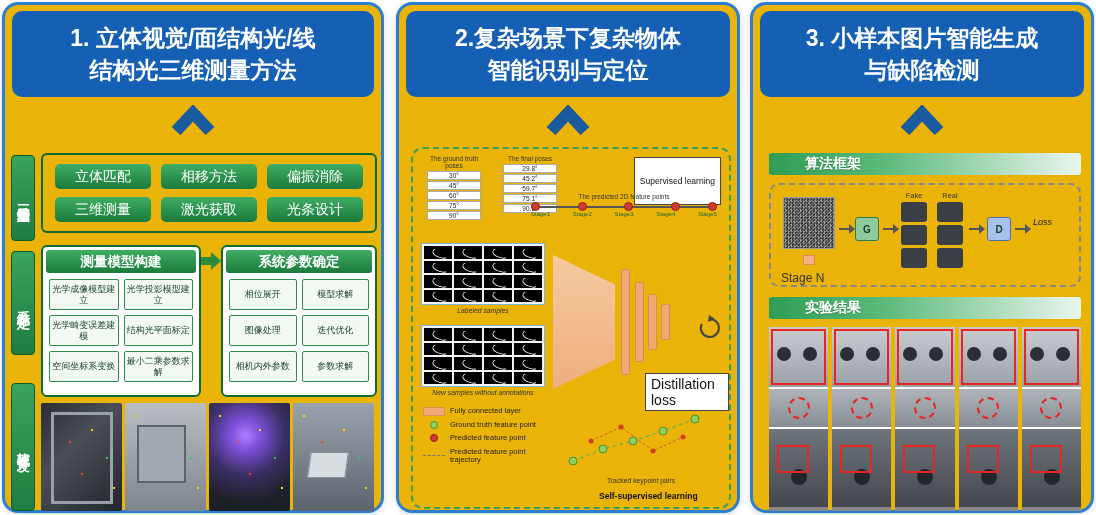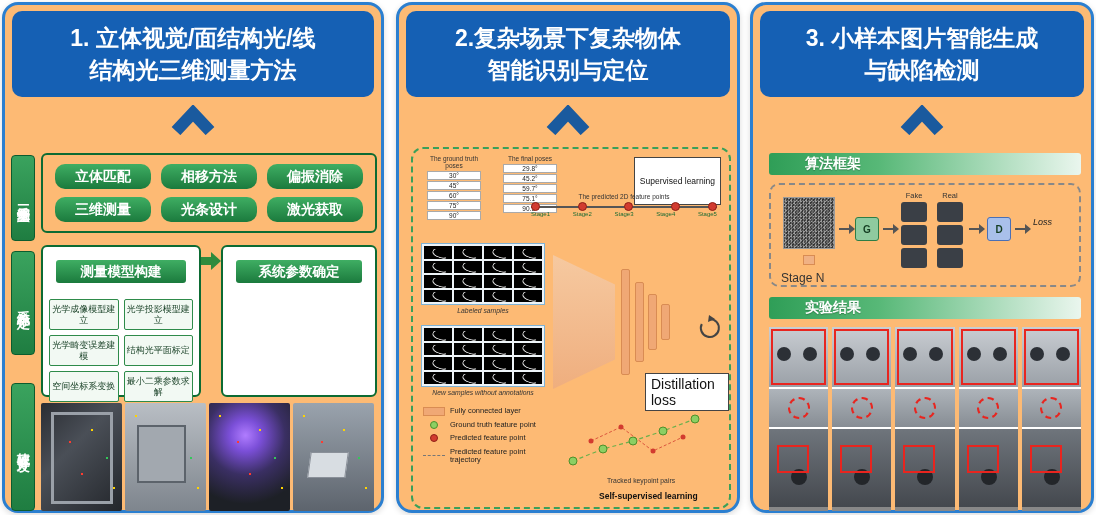--- a/index.html
+++ b/index.html
@@ -1,32 +1,32 @@
 <!DOCTYPE html>
 <html><head>
 <meta charset="utf-8">
 <style>
   *{margin:0;padding:0;box-sizing:border-box}
   body{font-family:"Liberation Sans","DejaVu Sans",sans-serif;background:#fff}
   .stage{position:relative;width:1096px;height:515px;background:#fff;overflow:hidden}
-  .panel{position:absolute;top:2px;height:511px;background:#fdba74;border:3px solid #2b7fd0;border-radius:16px;box-shadow:0 2px 6px rgba(0,0,0,.15)}
+  .panel{position:absolute;top:2px;height:511px;background:#eab308;border:3px solid #2b7fd0;border-radius:16px;box-shadow:0 2px 6px rgba(0,0,0,.15)}
   .panel1{left:2px;width:382px}
   .panel2{left:396px;width:344px}
   .panel3{left:750px;width:344px}
   .phead{position:absolute;left:7px;right:7px;top:6px;height:86px;background:#1560b4;border-radius:10px;color:#fff;font-weight:bold;font-size:23px;display:flex;flex-direction:column;align-items:center;justify-content:center;line-height:1.4;text-align:center}
   .chev{position:absolute;top:100px;left:50%;transform:translateX(-50%)}
 
   
   .side-tab{position:absolute;left:6px;width:24px;background:linear-gradient(#3aa35e,#1f7d41);border:1px solid #0c5c2e;border-radius:4px;color:#fff;writing-mode:vertical-rl;font-size:13px;font-weight:bold;display:flex;align-items:center;justify-content:center;letter-spacing:2px}
   .tab1{top:150px;height:86px}.tab2{top:246px;height:104px}.tab3{top:378px;height:128px}
   .methods{position:absolute;left:36px;top:148px;width:336px;height:80px;border:2px solid #0c6b33;border-radius:6px;display:grid;grid-template-columns:repeat(3,1fr);gap:8px 10px;padding:9px 12px}
-  .gbtn{background:linear-gradient(#3fae63,#1b7a3d);border-radius:10px;color:#fff;font-size:14px;font-weight:bold;display:flex;align-items:center;justify-content:center}
+  .gbtn{background:linear-gradient(#3fae63,#1b7a3d);border-radius:5px;color:#fff;font-size:14px;font-weight:normal;display:flex;align-items:center;justify-content:center}
   .mbox{position:absolute;top:240px;height:152px;border:2px solid #0c6b33;border-radius:6px;background:#fff}
   .mbox-l{left:36px;width:160px}.mbox-r{left:216px;width:156px}
-  .mtitle{height:23px;background:linear-gradient(#3fae63,#1b7a3d);color:#fff;font-size:13.5px;font-weight:bold;display:flex;align-items:center;justify-content:center;border-radius:3px;margin:13px}
+  .mtitle{height:23px;background:linear-gradient(#3fae63,#1b7a3d);color:#fff;font-size:13.5px;font-weight:bold;display:flex;align-items:center;justify-content:center;border-radius:3px;margin:3px}
   .mitems{display:grid;grid-template-columns:1fr 1fr;gap:5px;padding:3px 6px 6px}
   .mitem{border:1.5px solid #2e8b4a;background:#f2f9f3;color:#143d22;font-size:9px;min-height:31px;display:flex;align-items:center;justify-content:center;text-align:center;padding:2px;border-radius:2px;line-height:1.2}
   .rarrow{position:absolute;left:196px;top:252px;width:10px;height:8px;background:#2e8b3d}
   .rarrow::after{content:"";position:absolute;left:10px;top:-5px;border:9px solid transparent;border-left:10px solid #2e8b3d}
   .photos{position:absolute;left:36px;right:7px;top:398px;height:108px;display:flex;gap:3px}
   .photo{flex:1;position:relative;overflow:hidden;border-radius:2px}
   .ph1{background:linear-gradient(135deg,#2a2d33,#4a4f57 40%,#23262b)}
   .ph1::after{content:"";position:absolute;left:12%;top:8%;width:70%;height:80%;border:3px solid #9aa0a8}
   .ph2{background:linear-gradient(#b9bec4,#7e858d)}
   .ph2::after{content:"";position:absolute;left:15%;top:20%;width:55%;height:50%;border:2px solid #5c636b;background:#a2a8af}
@@ -115,40 +115,48 @@
 
     <div class="side-tab tab1">三维测量</div>
     <div class="side-tab tab2">系统标定</div>
     <div class="side-tab tab3">软硬件开发</div>
 
     <div class="methods">
       <div class="gbtn">立体匹配</div>
       <div class="gbtn">相移方法</div>
       <div class="gbtn">偏振消除</div>
       <div class="gbtn">三维测量</div>
+      <div class="gbtn">激光获取</div>
       <div class="gbtn">光条设计</div>
-      <div class="gbtn">激光获取</div>
     </div>
 
     <div class="mbox mbox-l">
       <div class="mtitle">测量模型构建</div>
       <div class="mitems">
         <div class="mitem">光学成像模型建立</div>
         <div class="mitem">光学投影模型建立</div>
         <div class="mitem">光学畸变误差建模</div>
         <div class="mitem">结构光平面标定</div>
         <div class="mitem">空间坐标系变换</div>
         <div class="mitem">最小二乘参数求解</div>
       </div>
     </div>
 
     <div class="rarrow"></div>
 
     <div class="mbox mbox-r">
       <div class="mtitle">系统参数确定</div>
+      <div class="mitems">
+        <div class="mitem">相位展开</div>
+        <div class="mitem">模型求解</div>
+        <div class="mitem">图像处理</div>
+        <div class="mitem">迭代优化</div>
+        <div class="mitem">相机内外参数</div>
+        <div class="mitem">参数求解</div>
+      </div>
     </div>
 
     <div class="photos">
       <div class="photo ph1">
           <span class="specks"></span>
         </div>
       <div class="photo ph2">
           <span class="specks"></span>
         </div>
       <div class="photo ph3">

